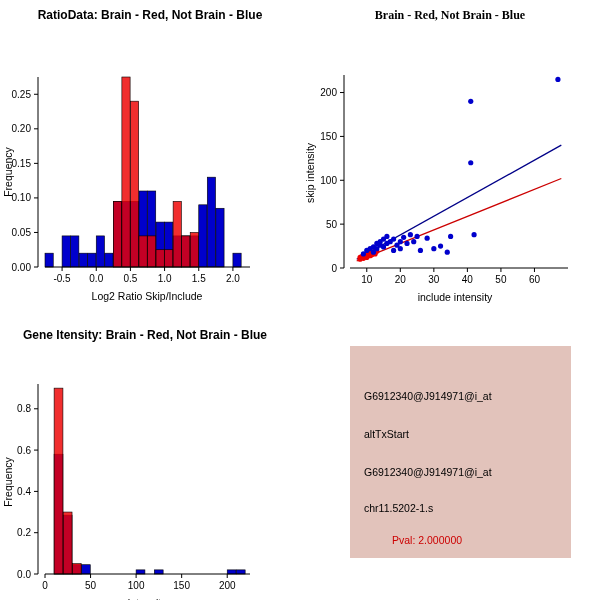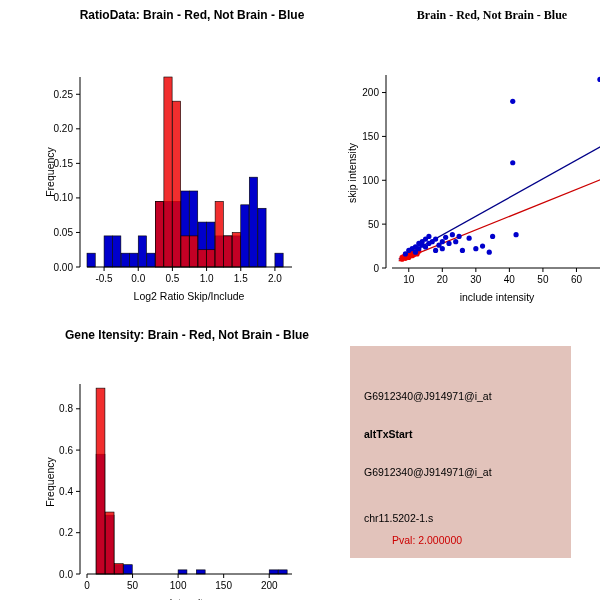--- a/index.html
+++ b/index.html
@@ -1,18 +1,18 @@
 <!DOCTYPE html>
 <html><head>
 <meta charset="utf-8">
 <style>
   html,body{margin:0;padding:0;background:#ffffff;}
   body{width:600px;height:600px;font-family:"Liberation Sans",sans-serif;color:#000;}
   .page{position:relative;width:600px;height:600px;overflow:hidden;}
-  .panel{position:absolute;margin-left:42px;}
+  .panel{position:absolute;}
   .ptitle{font-weight:bold;font-size:12px;text-align:center;white-space:nowrap;}
   .axis-label{font-size:10.5px;}
   svg{display:block;}
   .info-box{position:absolute;background:#e2c3bb;}
   .info-line{font-size:10.5px;color:#000;}
   .info-line.red{color:#cc0000;}
 </style>
 </head>
 <body>
 
@@ -223,19 +223,19 @@
           <line x1="38" y1="66.78260869565219" x2="34" y2="66.78260869565219" stroke="#000" stroke-width="1"></line>
           <text x="31" y="70.28260869565219" text-anchor="end" font-size="10" font-family="&quot;Liberation Sans&quot;, sans-serif">0.8</text>
         </g>
       <text x="147" y="265" text-anchor="middle" class="axis-label">Intensity</text>
       <text x="12" y="140" text-anchor="middle" class="axis-label" transform="rotate(-90 12 140)">Frequency</text>
     </svg>
   </div>
 
   <div class="info-box" id="info-box" style="left: 350px; top: 346px; width: 221px; height: 212px; background: rgb(226, 195, 187); text-align: center;">
     <div class="info-line" style="position:absolute;left:14px;top:44px;">G6912340@J914971@i_at</div>
-    <div class="info-line" style="position:absolute;left:14px;top:82px;font-weight:bold;">altTxStart</div>
+    <div class="info-line" style="position:absolute;left:14px;top:82px;">altTxStart</div>
     <div class="info-line" style="position:absolute;left:14px;top:120px;">G6912340@J914971@i_at</div>
-    <div class="info-line" style="position:absolute;left:14px;top:166px;">chr11.5202-1.s</div>
+    <div class="info-line" style="position:absolute;left:14px;top:156px;">chr11.5202-1.s</div>
     <div class="info-line red" id="info-pval" style="position: absolute; left: 14px; top: 188px; color: rgb(204, 0, 0); margin-left: 28px;">Pval: 2.000000</div>
   </div>
 
 </div>
 
 </body></html>

